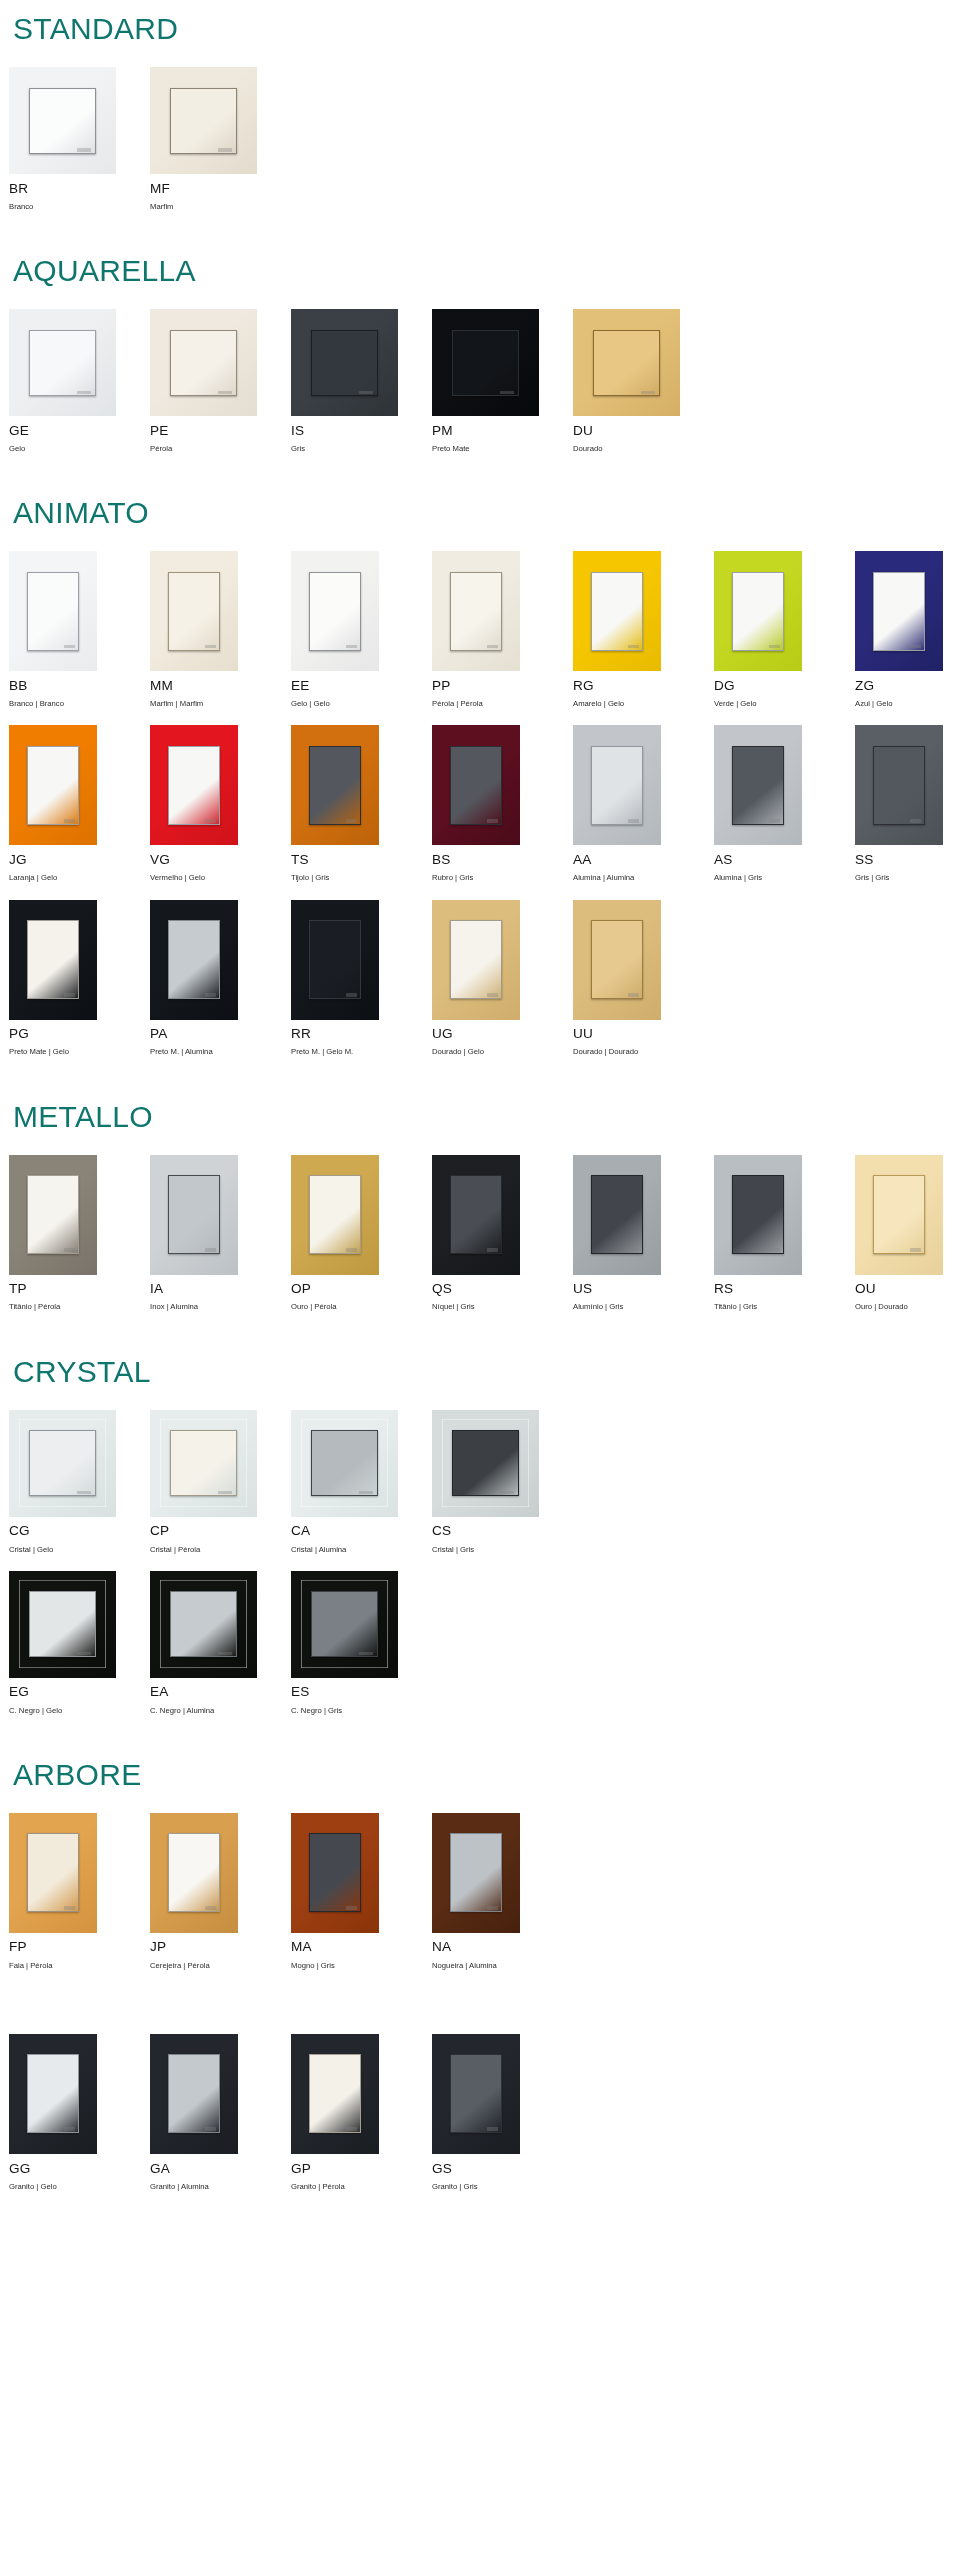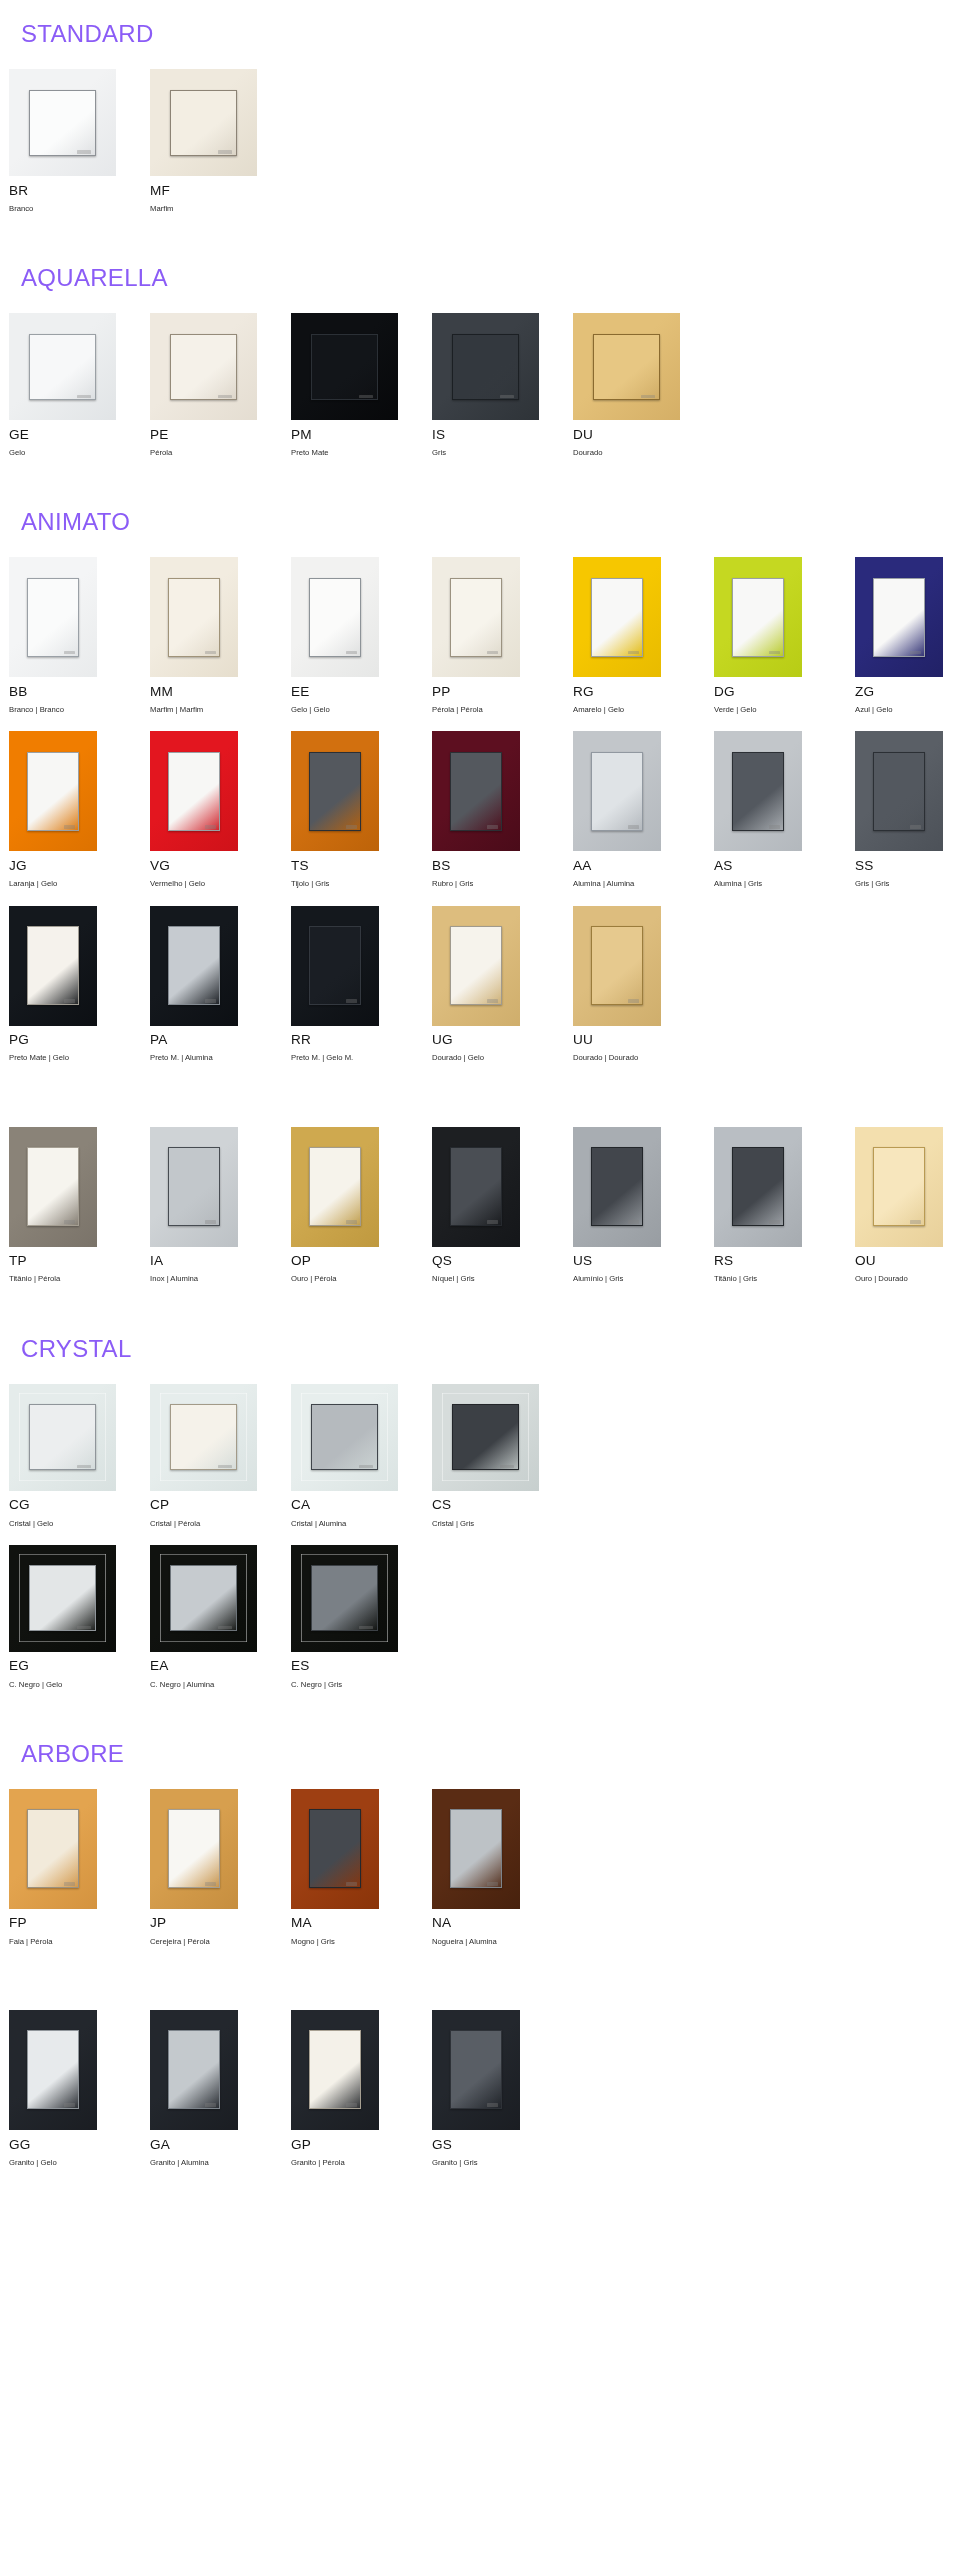--- a/index.html
+++ b/index.html
@@ -14,25 +14,25 @@
     font-family: "Liberation Sans", sans-serif;
     color: #1a1a1a;
     overflow: hidden;
   }
   .page {
     width: 968px;
     padding: 0 0 0 9px;
   }
   .section { margin: 0 0 0 0; }
   .section-title {
-    font-size: 24px;
+    font-size: 30px;
     font-weight: 300;
     letter-spacing: 0.3px;
-    color: #8b5cf6;
-    margin: 12px;
+    color: #0f766e;
+    margin: 4px;
     padding: 0;
     line-height: 1.0;
     font-family: "Liberation Sans", sans-serif;
   }
   .sec-standard   { padding-top: 10.3px; }
   .sec-aquarella  { padding-top: 41px; }
   .sec-animato    { padding-top: 41px; }
   .sec-metallo    { padding-top: 41px; }
   .sec-crystal    { padding-top: 41px; }
   .sec-arbore     { padding-top: 41px; }
@@ -150,36 +150,36 @@
           <div class="swatch-cell">
             <div class="swatch-img" style="background: linear-gradient(135deg, rgb(239, 233, 223) 0%, rgb(239, 233, 223) 45%, rgb(228, 221, 209) 100%);">
               <div class="frame">
                 <div class="key" style="background: linear-gradient(140deg, rgb(245, 241, 233) 0%, rgb(245, 241, 233) 60%, rgba(148, 138, 121, 0.133) 100%); border: 0.6px solid rgb(148, 138, 121);"></div>
               </div>
             </div>
             <div class="code">PE</div>
             <div class="desc">Pérola</div>
           </div>
           <div class="swatch-cell">
+            <div class="swatch-img" style="background: linear-gradient(135deg, rgb(59, 64, 70) 0%, rgb(59, 64, 70) 45%, rgb(46, 51, 56) 100%);">
+              <div class="frame">
+                <div class="key" style="background: linear-gradient(140deg, rgb(51, 56, 62) 0%, rgb(51, 56, 62) 60%, rgba(27, 31, 35, 0.133) 100%); border: 0.6px solid rgb(27, 31, 35);"></div>
+              </div>
+            </div>
+            <div class="code">IS</div>
+            <div class="desc">Gris</div>
+          </div>
+          <div class="swatch-cell">
             <div class="swatch-img" style="background: linear-gradient(135deg, rgb(13, 15, 18) 0%, rgb(13, 15, 18) 45%, rgb(7, 8, 10) 100%);">
               <div class="frame">
                 <div class="key" style="background: linear-gradient(140deg, rgb(18, 21, 25) 0%, rgb(18, 21, 25) 60%, rgba(43, 48, 54, 0.133) 100%); border: 0.6px solid rgb(43, 48, 54);"></div>
               </div>
             </div>
             <div class="code">PM</div>
             <div class="desc">Preto Mate</div>
-          </div>
-          <div class="swatch-cell">
-            <div class="swatch-img" style="background: linear-gradient(135deg, rgb(59, 64, 70) 0%, rgb(59, 64, 70) 45%, rgb(46, 51, 56) 100%);">
-              <div class="frame">
-                <div class="key" style="background: linear-gradient(140deg, rgb(51, 56, 62) 0%, rgb(51, 56, 62) 60%, rgba(27, 31, 35, 0.133) 100%); border: 0.6px solid rgb(27, 31, 35);"></div>
-              </div>
-            </div>
-            <div class="code">IS</div>
-            <div class="desc">Gris</div>
           </div>
           <div class="swatch-cell">
             <div class="swatch-img" style="background: linear-gradient(135deg, rgb(227, 192, 120) 0%, rgb(227, 192, 120) 45%, rgb(213, 175, 102) 100%);">
               <div class="frame">
                 <div class="key" style="background: linear-gradient(140deg, rgb(231, 199, 131) 0%, rgb(231, 199, 131) 60%, rgba(138, 106, 47, 0.133) 100%); border: 0.6px solid rgb(138, 106, 47);"></div>
               </div>
             </div>
             <div class="code">DU</div>
             <div class="desc">Dourado</div>
           </div>
@@ -359,20 +359,21 @@
               <div class="frame">
                 <div class="key" style="background: linear-gradient(140deg, rgb(230, 201, 142) 0%, rgb(230, 201, 142) 60%, rgba(155, 124, 60, 0.133) 100%); border: 0.6px solid rgb(155, 124, 60);"></div>
               </div>
             </div>
             <div class="code">UU</div>
             <div class="desc">Dourado | Dourado</div>
           </div>
         </div>
       </div>
       <div class="section sec-metallo">
+        <h2 class="section-title">METALLO</h2>
         <div class="row r-top fmt-tall">
           <div class="swatch-cell">
             <div class="swatch-img" style="background: linear-gradient(135deg, rgb(138, 131, 120) 0%, rgb(138, 131, 120) 45%, rgb(122, 115, 105) 100%);">
               <div class="frame">
                 <div class="key" style="background: linear-gradient(140deg, rgb(246, 244, 238) 0%, rgb(246, 244, 238) 60%, rgba(164, 158, 146, 0.133) 100%); border: 0.6px solid rgb(164, 158, 146);"></div>
               </div>
             </div>
             <div class="code">TP</div>
             <div class="desc">Titânio | Pérola</div>
           </div>

